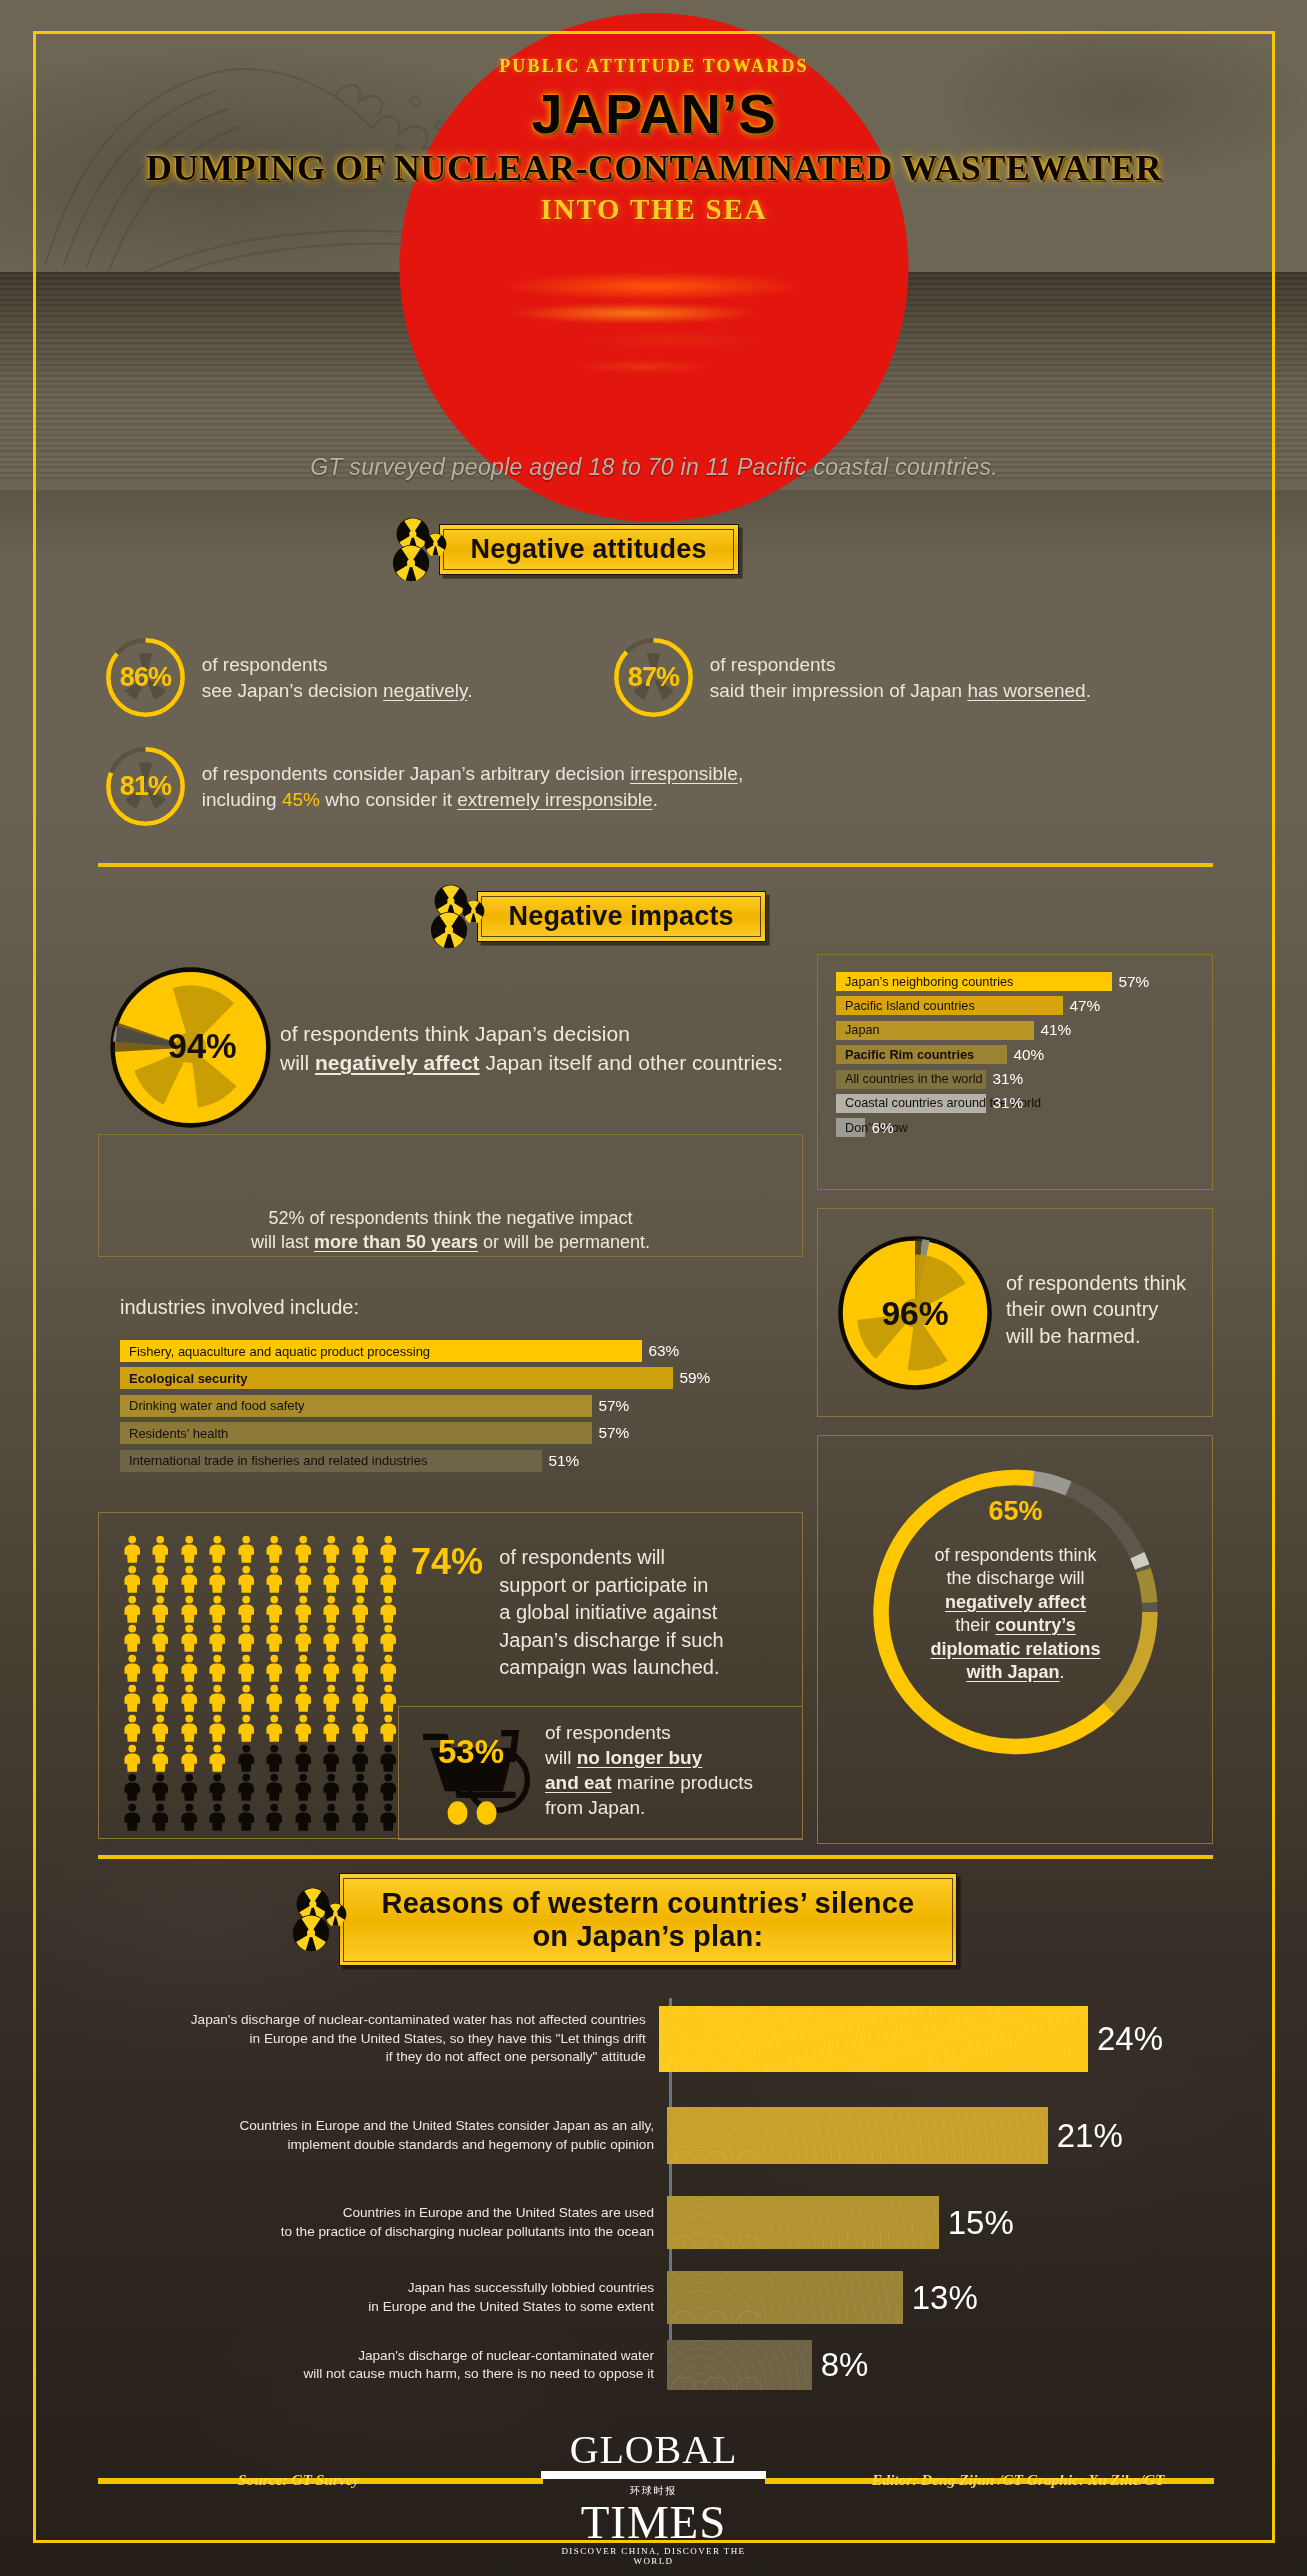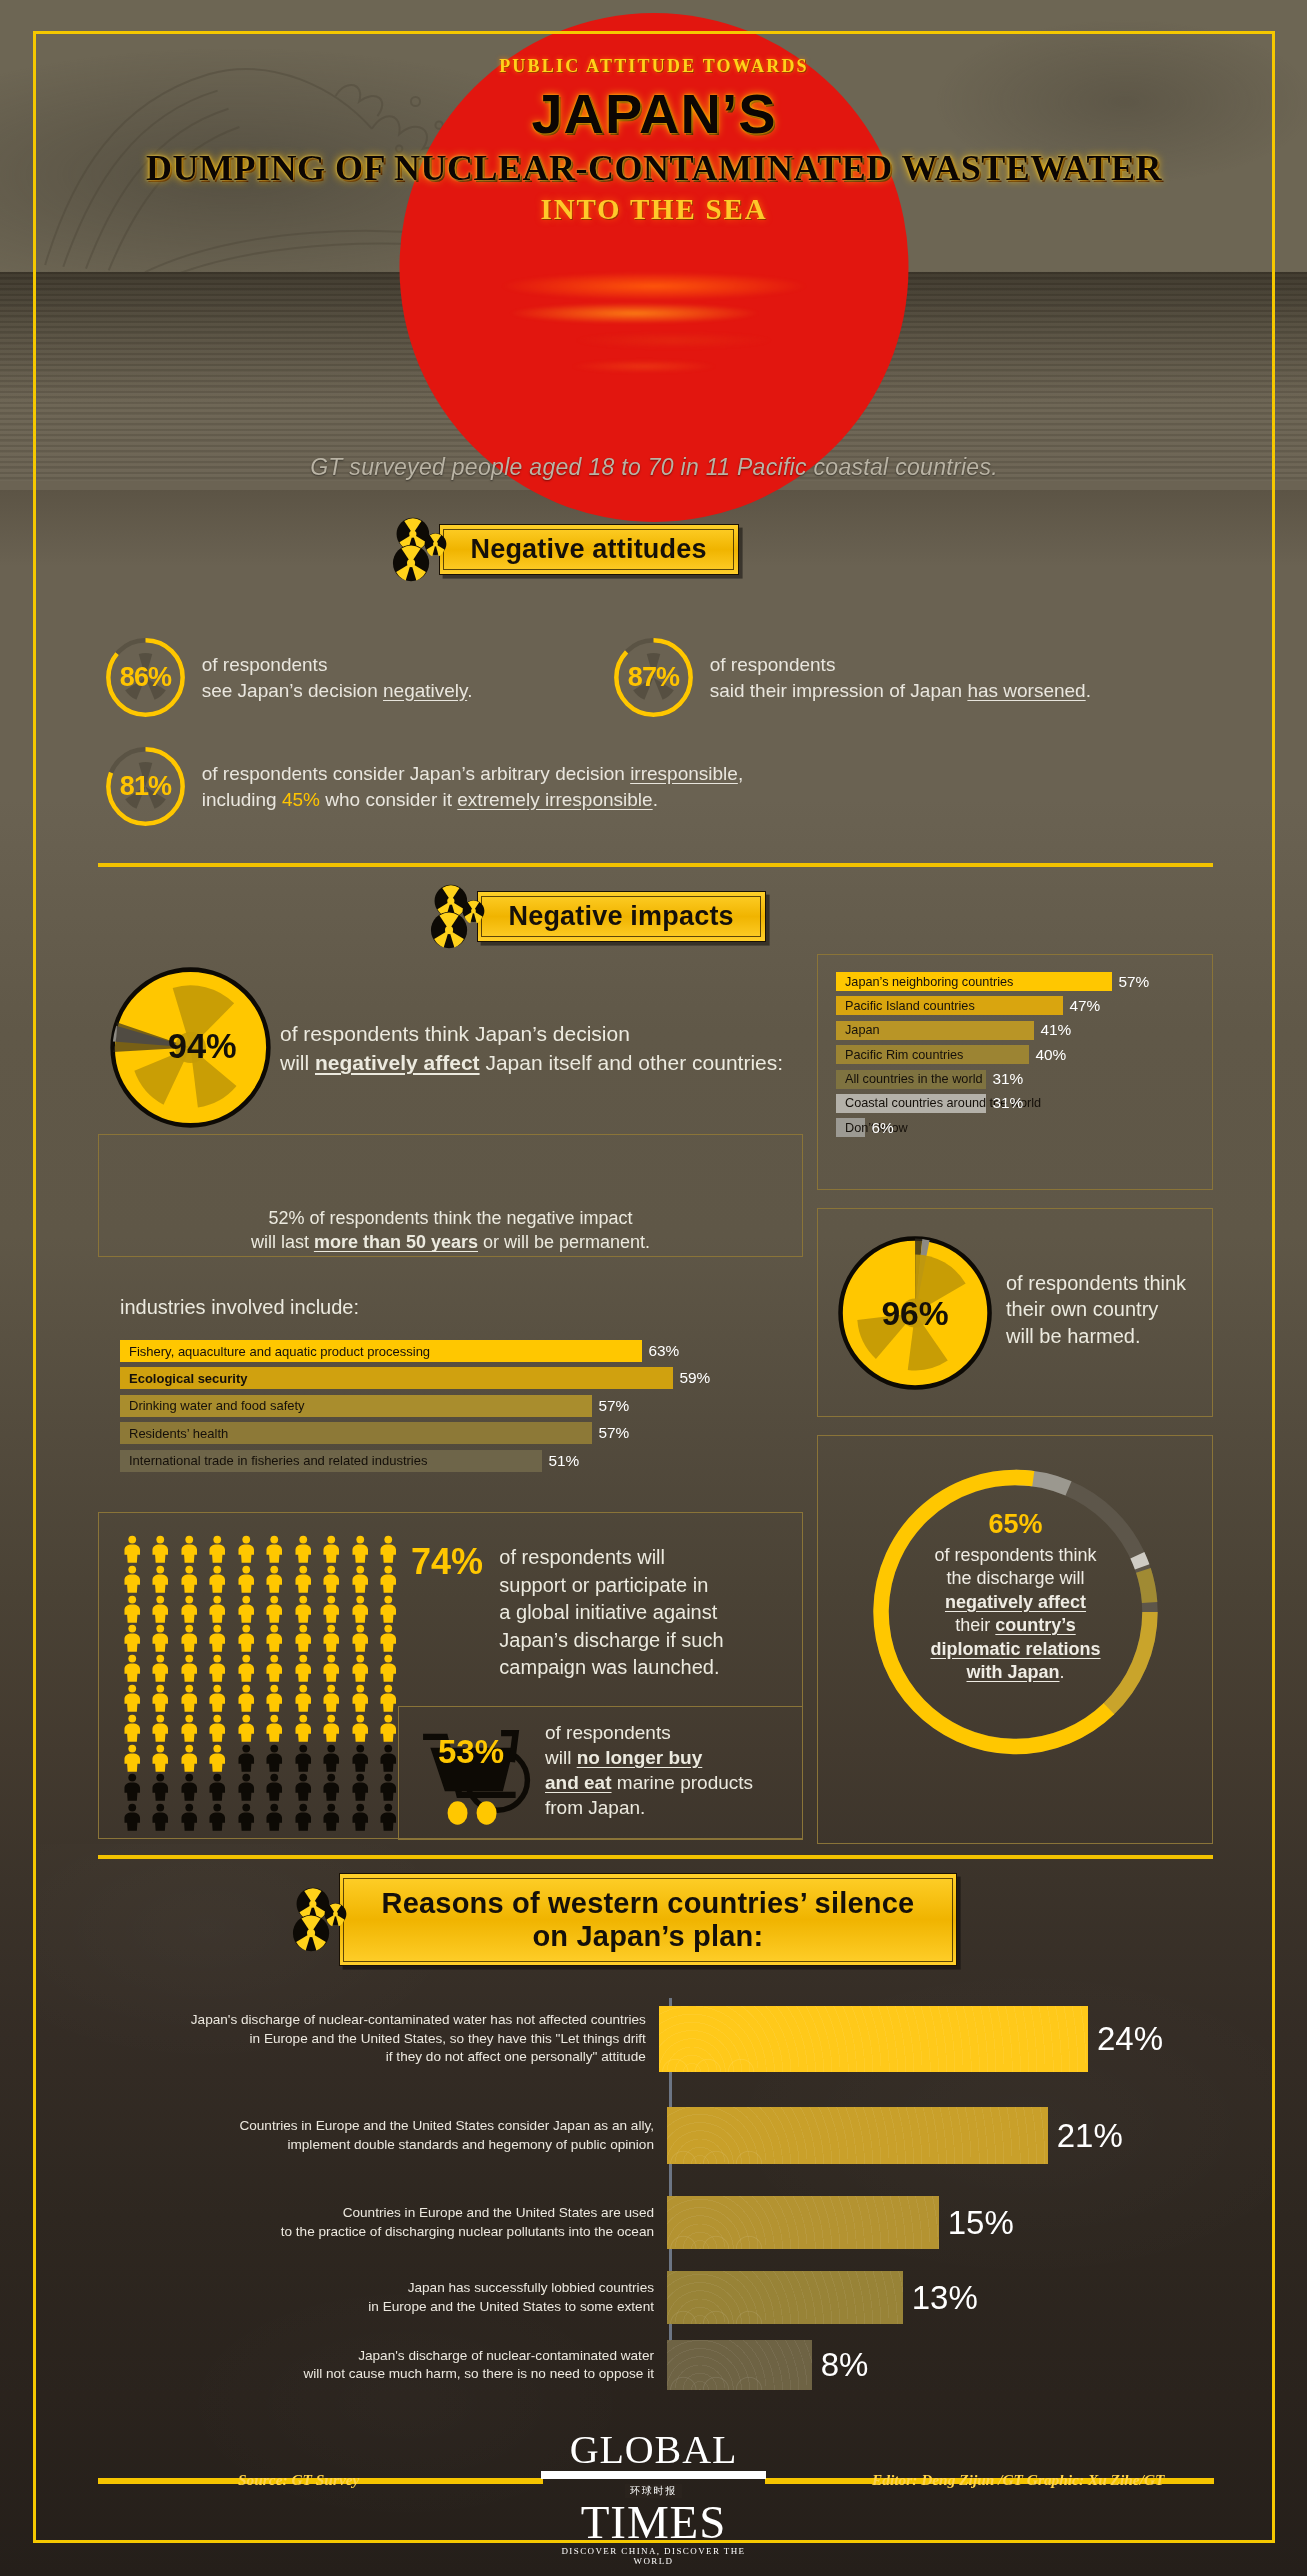--- a/index.html
+++ b/index.html
@@ -132,21 +132,21 @@
   .stack .seg{ height:100%; }
   .stack .seg.first{ display:flex; align-items:center; justify-content:center;
     font-size:24.5px; font-weight:bold; color:#15100a; }
 
   
   .radpie{ position:absolute; z-index:14; }
 
   
   .donut{ position:absolute; z-index:14; }
   .donut-label{
-    position:absolute; left:0; right:0; top:56px; text-align:center;
+    position:absolute; left:0; right:0; top:43px; text-align:center;
     font-size:27px; font-weight:bold; color:#ffc400;
   }
   .donut-body{
     position:absolute; left:35px; right:35px; top:91px; text-align:center;
     color:#efece4; font-size:18px; line-height:1.3;
   }
 
   
   .pictogram{ position:absolute; z-index:14; display:grid;
     grid-template-columns:repeat(10,1fr); gap:1.8px 2.7px; }
@@ -387,21 +387,21 @@
         </div>
         <div class="barval" style="font-size: 15.4px;">47%</div>
       </div>
       <div class="barrow">
         <div class="bar" style="width: 198px; background: rgb(185, 149, 38); height: 19px;">
           <span style="font-size: 12.7px;">Japan</span>
         </div>
         <div class="barval" style="font-size: 15.4px;">41%</div>
       </div>
       <div class="barrow">
-        <div class="bar" style="width: 193px; background: rgb(156, 132, 51); height: 19px;">
+        <div class="bar" style="width: 171px; background: rgb(156, 132, 51); height: 19px; font-weight: bold;">
           <span style="font-size: 12.7px;">Pacific Rim countries</span>
         </div>
         <div class="barval" style="font-size: 15.4px;">40%</div>
       </div>
       <div class="barrow">
         <div class="bar" style="width: 150px; background: rgb(127, 115, 64); height: 19px;">
           <span style="font-size: 12.7px;">All countries in the world</span>
         </div>
         <div class="barval" style="font-size: 15.4px;">31%</div>
       </div>

